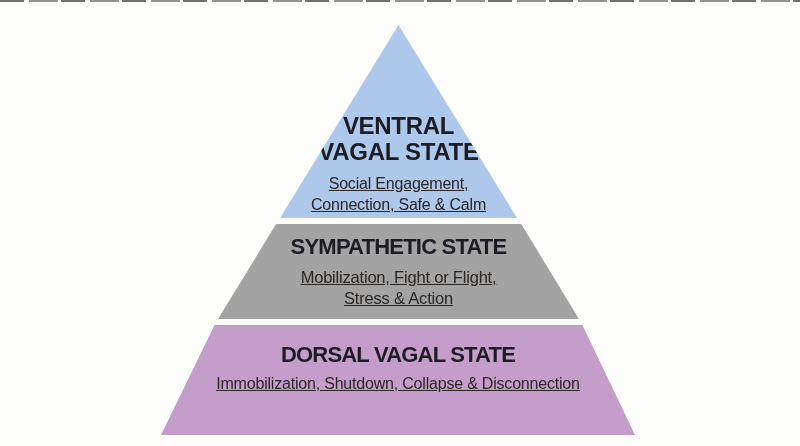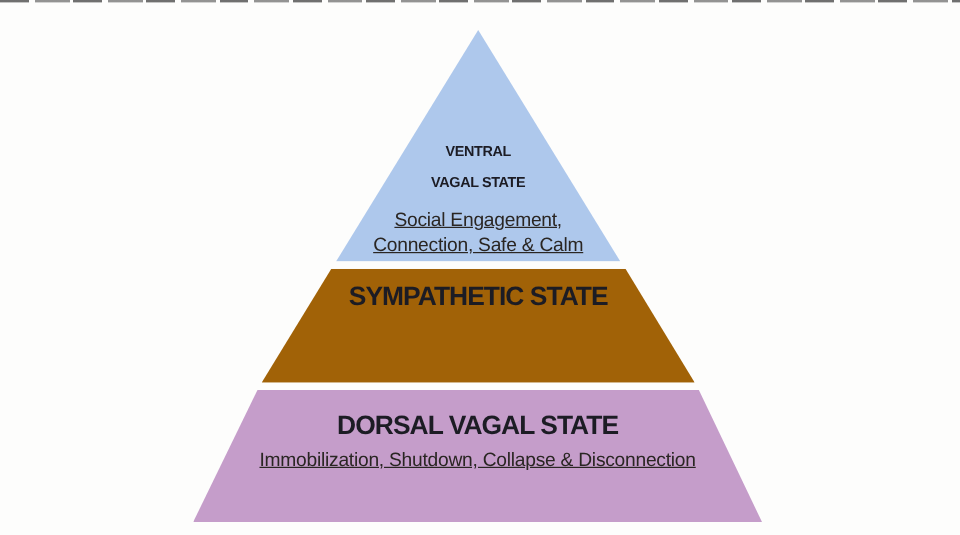--- a/index.html
+++ b/index.html
@@ -55,21 +55,21 @@
     padding-top: 15px;
     box-sizing: border-box;
   }
   .tier-title {
     margin: 0;
     white-space: pre-line;
     color: #1c1c24;
     font-weight: 700;
   }
   .tier-ventral .tier-title {
-    font-size: 12px;
+    font-size: 24px;
     line-height: 26px;
     letter-spacing: -0.3px;
     margin-top: 37px;
   }
   .tier-sympathetic .tier-title,
   .tier-dorsal .tier-title {
     font-size: 22px;
     line-height: 30px;
     letter-spacing: -0.8px;
   }
@@ -104,22 +104,24 @@
 
   <div class="artifact-top"></div>
 
   <div class="tier tier-ventral" style="background-color: rgb(174, 200, 236);">
     <h2 class="tier-title">VENTRAL
 VAGAL STATE</h2>
     <p class="tier-subtitle">Social Engagement,
 Connection, Safe &amp; Calm</p>
   </div>
 
-  <div class="tier tier-sympathetic" style="background-color: #a16207; text-align: center;">
+  <div class="tier tier-sympathetic" style="background-color: #a3a3a3; text-align: center;">
     <h2 class="tier-title">SYMPATHETIC STATE</h2>
+    <p class="tier-subtitle">Mobilization, Fight or Flight,
+Stress &amp; Action</p>
   </div>
 
   <div class="tier tier-dorsal" style="background-color: rgb(197, 157, 202);">
     <h2 class="tier-title">DORSAL VAGAL STATE</h2>
     <p class="tier-subtitle">Immobilization, Shutdown, Collapse &amp; Disconnection</p>
   </div>
 
 </div>
 
 </body></html>

